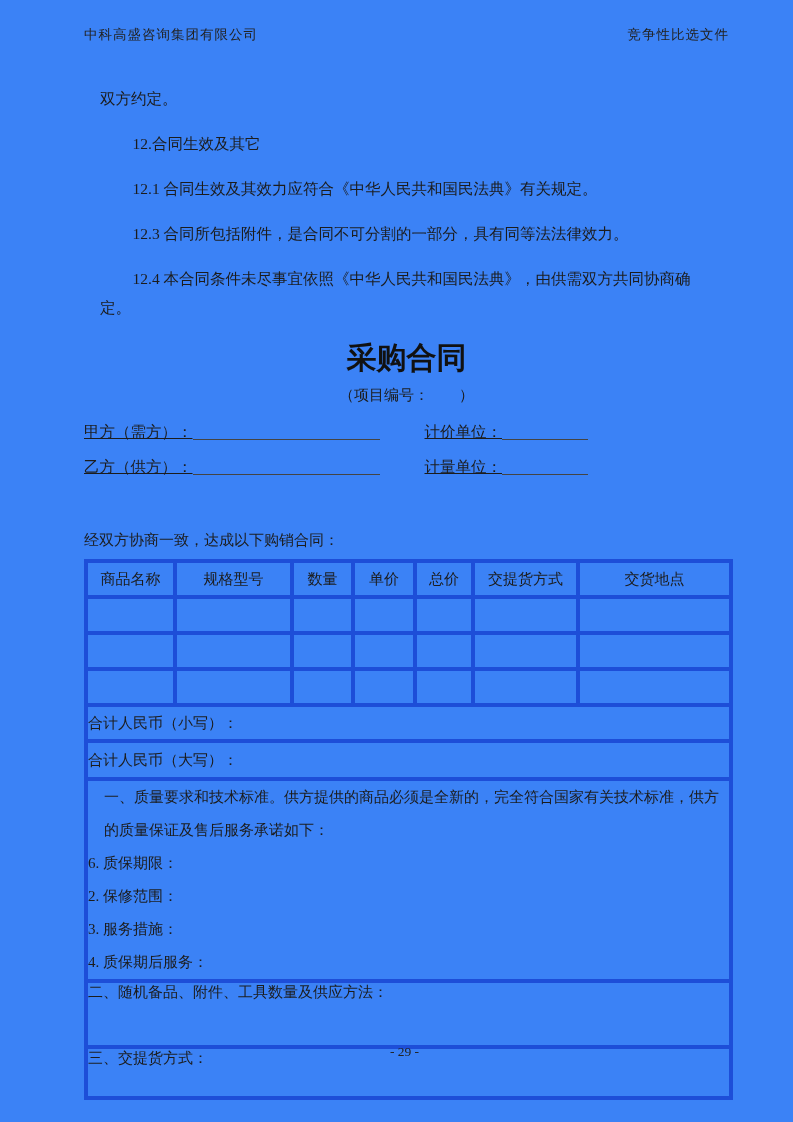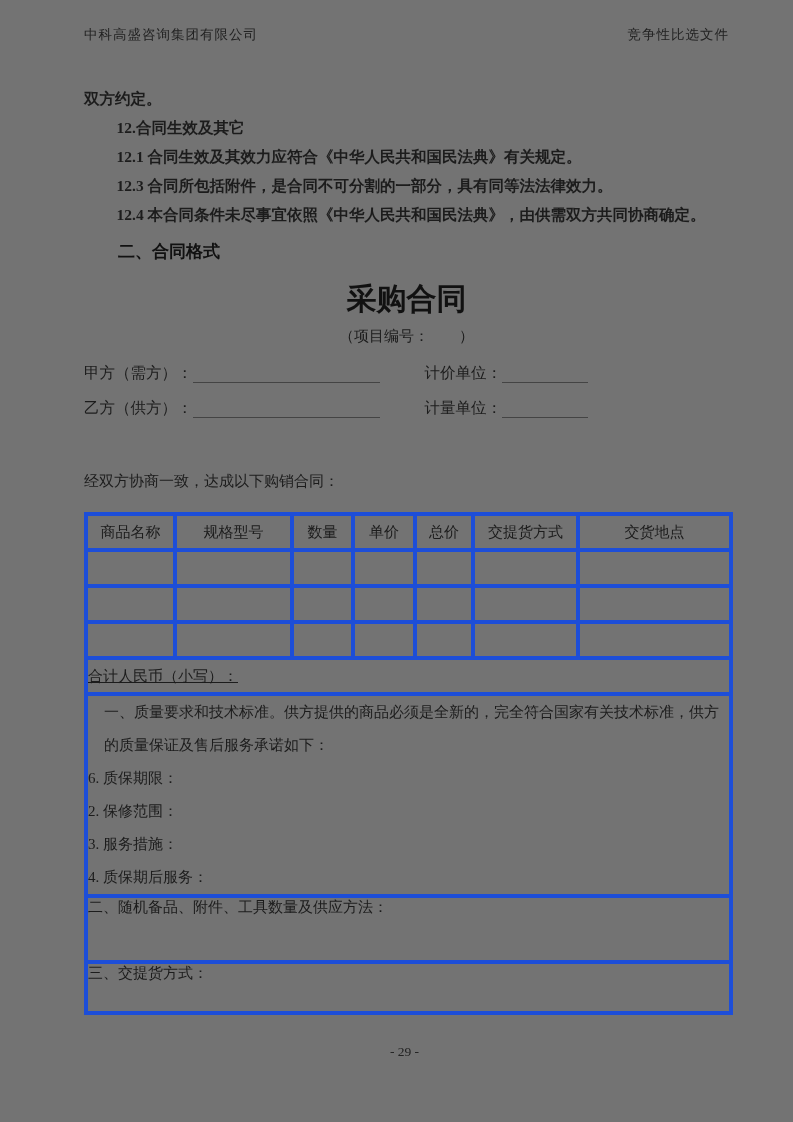--- a/index.html
+++ b/index.html
@@ -1,71 +1,71 @@
 <!DOCTYPE html>
 <html><head>
 <meta charset="utf-8">
 <style>
   html,body{margin:0;padding:0;background:#e8e8e8;}
   .page{
     position:relative;
     width:793px;height:1122px;
     margin:0 auto;
-    background:#737373;
+    background:#3b82f6;
     font-family:"Liberation Serif","DejaVu Serif",serif;
     color:#1c1c1c;
     overflow:hidden;
     box-sizing:border-box;
     padding:26px 64px 0 84px;
   }
   .doc-header{
     display:flex;justify-content:space-between;align-items:flex-start;
     font-size:13.5px;letter-spacing:1px;color:#222;
   }
   .body-text{margin-top:40px;font-size:15.5px;line-height:29px;}
-  .body-text p{margin:0;font-weight:bold;}
+  .body-text p{margin:16px;}
   .clause{text-indent:2.1em;}
   .section-heading{
     margin:10px 0 0 0;
     font-family:"Liberation Sans","DejaVu Sans",sans-serif;
     font-weight:bold;font-size:17px;line-height:26px;
     text-indent:2em;color:#111;
   }
   .contract-title{
     margin-top:14px;text-align:center;
     font-family:Liberation Serif, serif;
     font-weight:bold;font-size:30px;line-height:40px;color:#111;
   }
   .project-no{
     margin-top:6px;text-align:center;font-size:15px;line-height:22px;
     white-space:pre;
   }
   .party-row{
-    display:flex;align-items:center;
-    font-size:15.5px;line-height:22px;margin-top:13px;
+    display:flex;align-items:flex-start;
+    font-size:15.5px;line-height:22px;margin-top:13px;text-decoration:underline;
   }
   .party-row.first{margin-top:15px;}
   .fill{display:inline-block;border-bottom:1px solid #444;height:18px;}
   .fill-long{width:187px;}
   .fill-short{width:86px;}
   .unit-label{margin-left:45px;}
-  .agreement-line{margin:51px 0 20px 0;font-size:15px;line-height:22px;}
+  .agreement-line{margin:51px 0 8px 0;font-size:15px;line-height:22px;}
   table.contract-table{
     border-collapse:collapse;table-layout:fixed;
     width:645px;
     font-size:15px;color:#1c1c1c;
   }
   table.contract-table td{
     border:4px solid #1d4ed8;
     padding:0;
     overflow:hidden;
   }
   td.hcell{text-align:center;height:32px;}
   tr.empty-row td{height:32px;}
-  td.total-cell{height:32px;text-align:left;padding-left:7px;text-decoration:underline;}
+  td.total-cell{height:32px;text-align:left;padding-left:7px;}
   td.clause-cell{text-align:left;padding:10px 12px 6px 7px;vertical-align:top;}
   .q-intro{line-height:33px;margin:0 0 0 16px;}
   .q-item{line-height:33px;}
   td.clause-mid{height:62px;vertical-align:top;padding:12px 12px 0 7px;}
   td.clause-bot{height:47px;vertical-align:top;padding:14px 12px 0 7px;margin-top:16px;}
   .page-footer{
     position:absolute;left:0;bottom:62px;width:100%;
     text-align:center;font-size:13.5px;color:#222;padding-left:8px;
   }
 </style>
@@ -80,21 +80,20 @@
   </div>
 
   <div class="body-text">
     <p>双方约定。</p>
     <p class="clause">12.合同生效及其它</p>
     <p class="clause">12.1 合同生效及其效力应符合《中华人民共和国民法典》有关规定。</p>
     <p class="clause">12.3 合同所包括附件，是合同不可分割的一部分，具有同等法法律效力。</p>
     <p class="clause">12.4 本合同条件未尽事宜依照《中华人民共和国民法典》，由供需双方共同协商确定。</p>
   </div>
 
-  <p class="section-heading">二、合同格式</p>
 
   <div class="contract-title">采购合同</div>
 
   <div class="project-no">（项目编号：        ）</div>
 
   <div class="party-row first">
     <span>甲方（需方）：</span>
       <span class="fill fill-long"></span>
       <span class="unit-label">计价单位：</span>
       <span class="fill fill-short"></span>
@@ -152,20 +151,23 @@
           <td></td>
           <td></td>
           <td></td>
           <td></td>
           <td></td>
       </tr>
       <tr>
         <td class="total-cell" colspan="7">合计人民币（小写）：</td>
       </tr>
       <tr>
+        <td class="total-cell" colspan="7" style="height:34px">合计人民币（大写）：</td>
+      </tr>
+      <tr>
         <td class="clause-cell" colspan="7" style="height:190px">
           <div class="q-intro">一、质量要求和技术标准。供方提供的商品必须是全新的，完全符合国家有关技术标准，供方的质量保证及售后服务承诺如下：</div>
           <div class="q-item">6. 质保期限：</div>
           <div class="q-item">2. 保修范围：</div>
           <div class="q-item">3. 服务措施：</div>
           <div class="q-item">4. 质保期后服务：</div>
         </td>
       </tr>
       <tr>
         <td class="clause-mid" colspan="7">二、随机备品、附件、工具数量及供应方法：</td>

